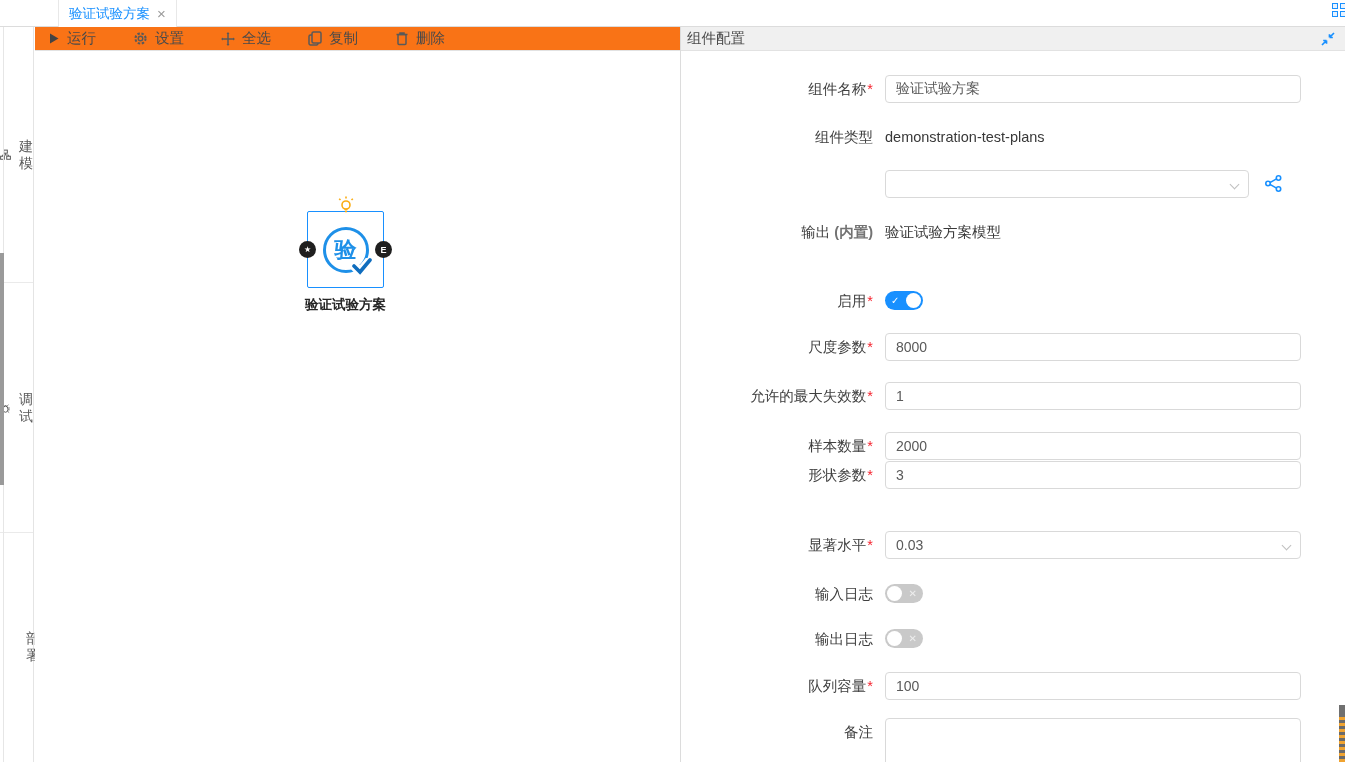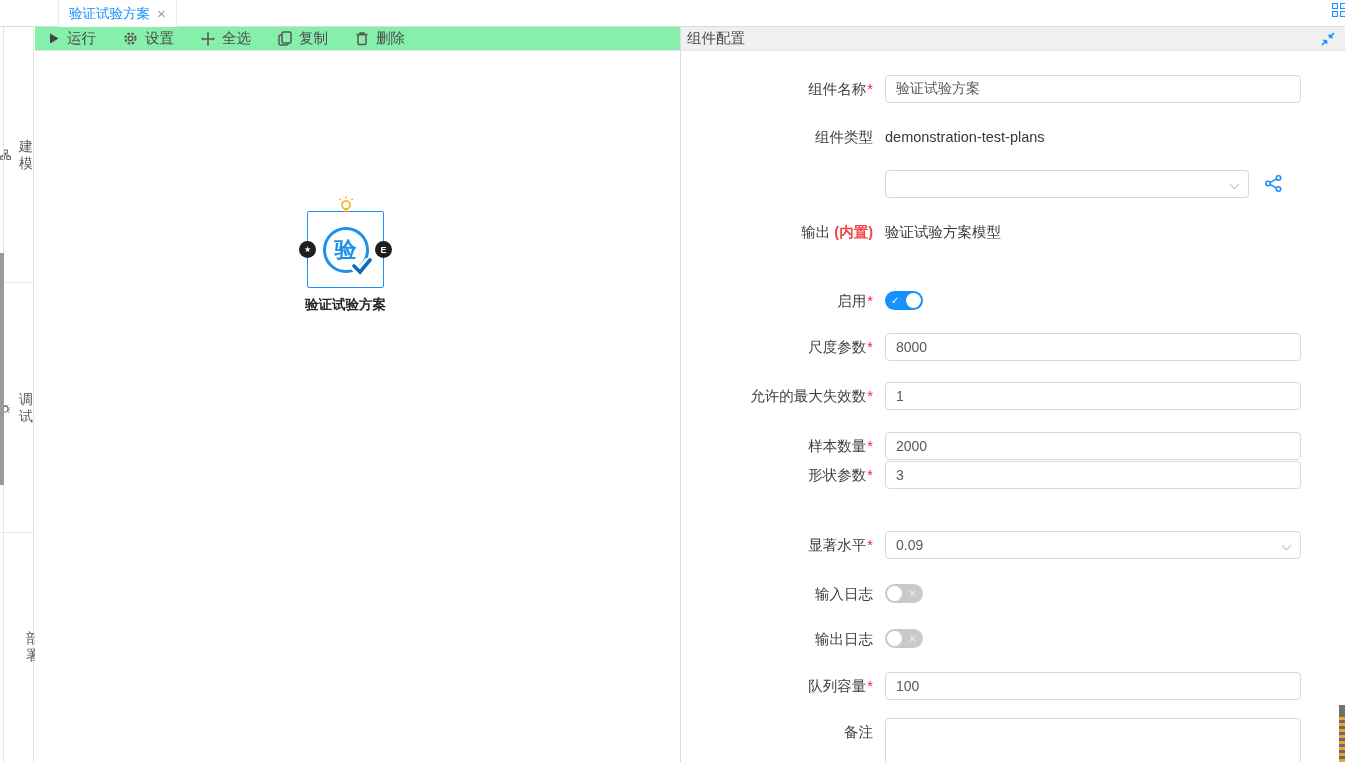--- a/index.html
+++ b/index.html
@@ -25,22 +25,22 @@
   .sec1 { height:256px; border-bottom:1px solid #eaeaea; }
   .sec2 { height:250px; border-bottom:1px solid #eaeaea; }
   .sec3 { height:228px;gap:33px; }
   .vtext { width:16px; line-height:17px; text-align:center; word-break:break-all;
     color:#595959; font-size:14px; }
   .side-icon { width:18px; height:18px; display:block; }
   .side-track { position:absolute; left:3px; top:0; width:1px; height:735px; background:#e6e6e6; }
   .side-thumb { position:absolute; left:0; top:226px; width:4px; height:232px; background:#9a9a9a; }
 
   
-  .toolbar { position:absolute; left:35px; top:27px; width:645px; height:24px; background:#86efac;
-    border-bottom:1px solid #e2e2e2; display:flex; align-items:center; padding-left:13px; gap:0; }
+  .toolbar { position:absolute; left:35px; top:27px; width:645px; height:24px; background:#f97316;
+    border-bottom:1px solid #e2e2e2; display:flex; align-items:center; padding-left:13px; gap:10px; }
   .tool { display:flex; align-items:center; gap:7px; margin-right:27px; color:#4a4a4a;
     cursor:pointer; font-size:14.5px; }
   .tool svg { display:block; }
 
   
   .canvas { position:absolute; left:35px; top:51px; width:645px; height:711px; background:#fff; }
   .node { position:absolute; left:272px; top:160px; width:77px; height:77px;
     border:1px solid #1890ff; border-radius:2px; background:#fff; cursor:pointer; }
   .bulb { position:absolute; left:50%; top:-17px; transform:translateX(-50%); }
   .node-circle { position:absolute; left:50%; top:50%; transform:translate(-50%,-50%);
@@ -61,21 +61,21 @@
     border-left:1px solid #dcdcdc; overflow:hidden; }
   .panel-header { height:24px; background:#f0f0f0; border-bottom:1px solid #e2e2e2;
     display:flex; align-items:center; justify-content:space-between; padding:0 10px 0 6px;
     font-size:14.5px; color:#4a4a4a; }
   .shrink-btn { cursor:pointer; display:flex; }
   .panel-body { position:absolute; left:0; top:24px; width:665px; height:711px; }
   .frow { position:absolute; left:0; width:100%; height:28px;text-decoration:underline; }
   .flabel { position:absolute; left:0; top:0; width:192px; text-align:right; line-height:28px;
     color:#404040; font-size:14.5px; white-space:nowrap; }
   .req { color:#f5222d; margin-left:1px; }
-  .red-suffix { color:#ef4444; font-weight:bold; }
+  .red-suffix { color:#737373; font-weight:bold; }
   .fctrl { position:absolute; left:204px; top:0; width:416px; height:28px; }
   .tinput { width:416px; height:28px; border:1px solid #d9d9d9; border-radius:4px;
     padding:0 10px; font-size:14px; color:#595959; background:#fff; outline:none;
     font-family:inherit; }
   .tstatic { line-height:28px; color:#383838; font-size:14.5px; }
   .tselect { position:relative; height:28px; border:1px solid #d9d9d9; border-radius:4px;
     background:#fff; padding:0 26px 0 10px; line-height:26px; color:#595959; cursor:pointer; }
   .sel-narrow { width:364px; }
   .sel-wide { width:416px; }
   .chevron { position:absolute; right:10px; top:10px; width:7px; height:7px;
@@ -283,21 +283,21 @@
 
     <div class="frow" style="top:410px">
       <div class="flabel"><span>形状参数</span><span class="req">*</span></div>
       <div class="fctrl"><input class="tinput" value="3" style=""></div>
     </div>
 
     <div class="frow" style="top:480px">
       <div class="flabel"><span>显著水平</span><span class="req">*</span></div>
       <div class="fctrl">
         <div class="tselect sel-wide">
-          <span>0.09</span>
+          <span>0.03</span>
           <span class="chevron"></span>
         </div>
       </div>
     </div>
 
     <div class="frow" style="top:529px">
       <div class="flabel"><span>输入日志</span></div>
       <div class="fctrl">
         <div class="toggle off">
           <span class="knob"></span>

